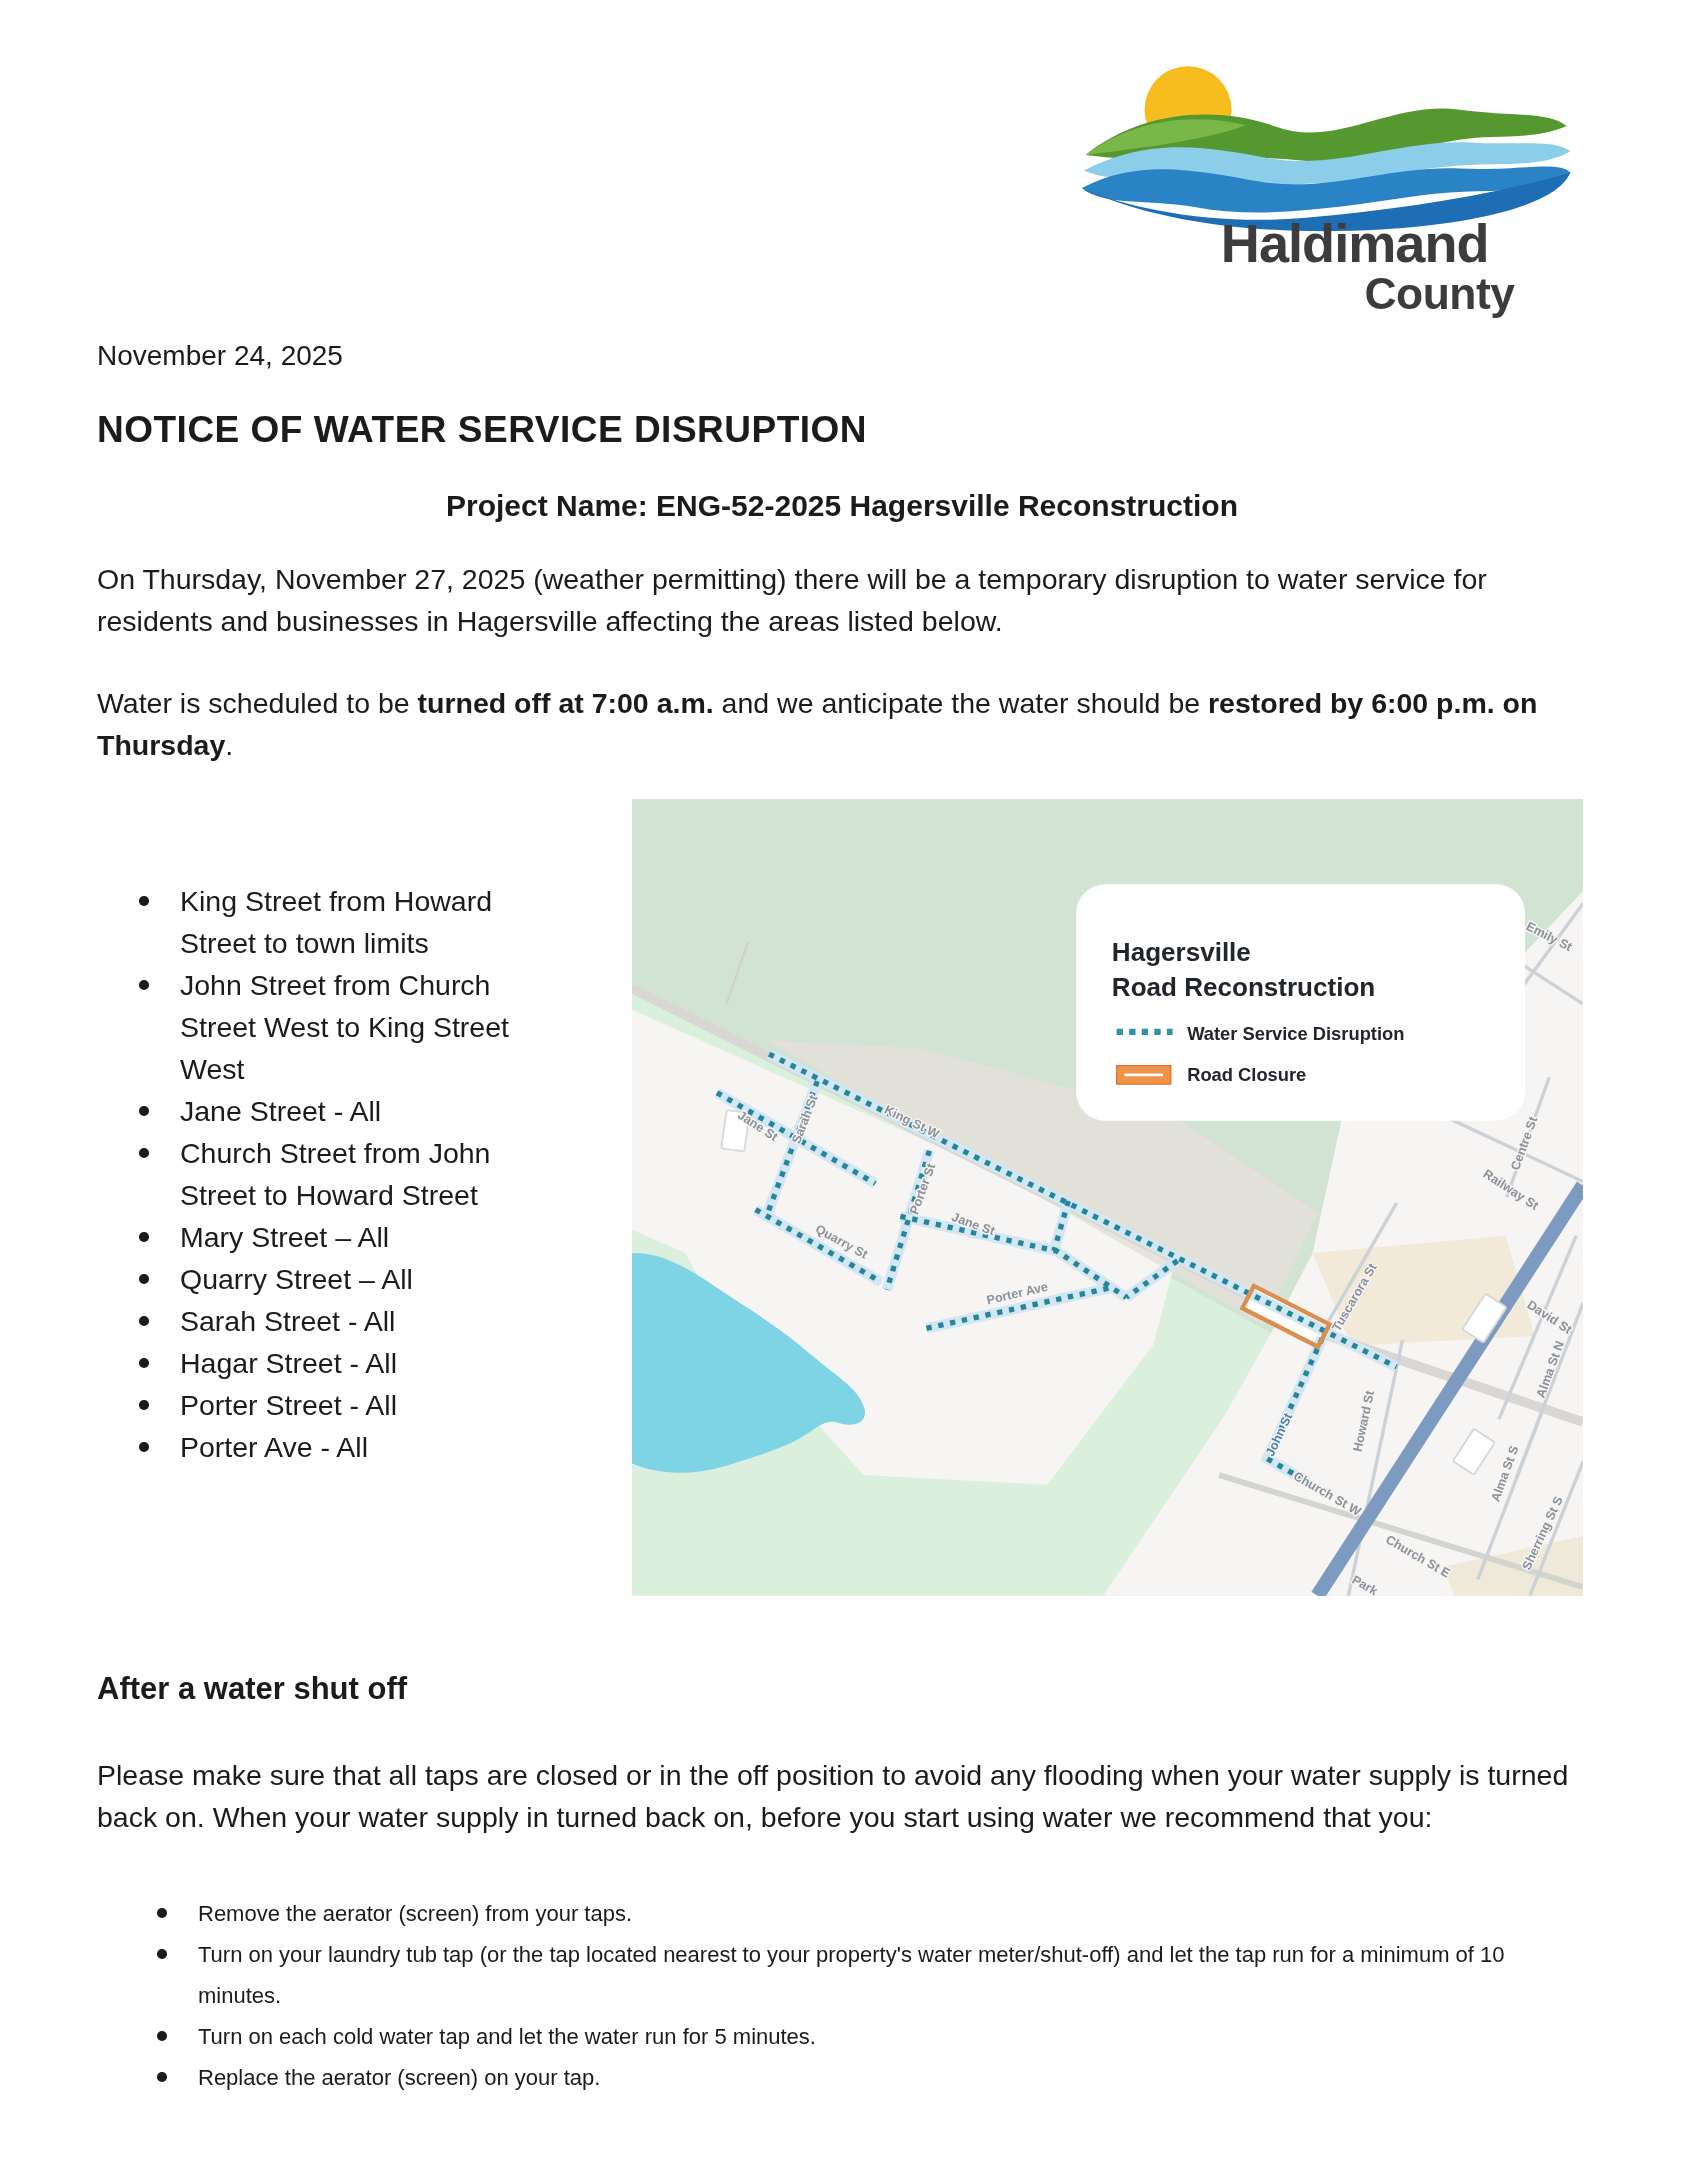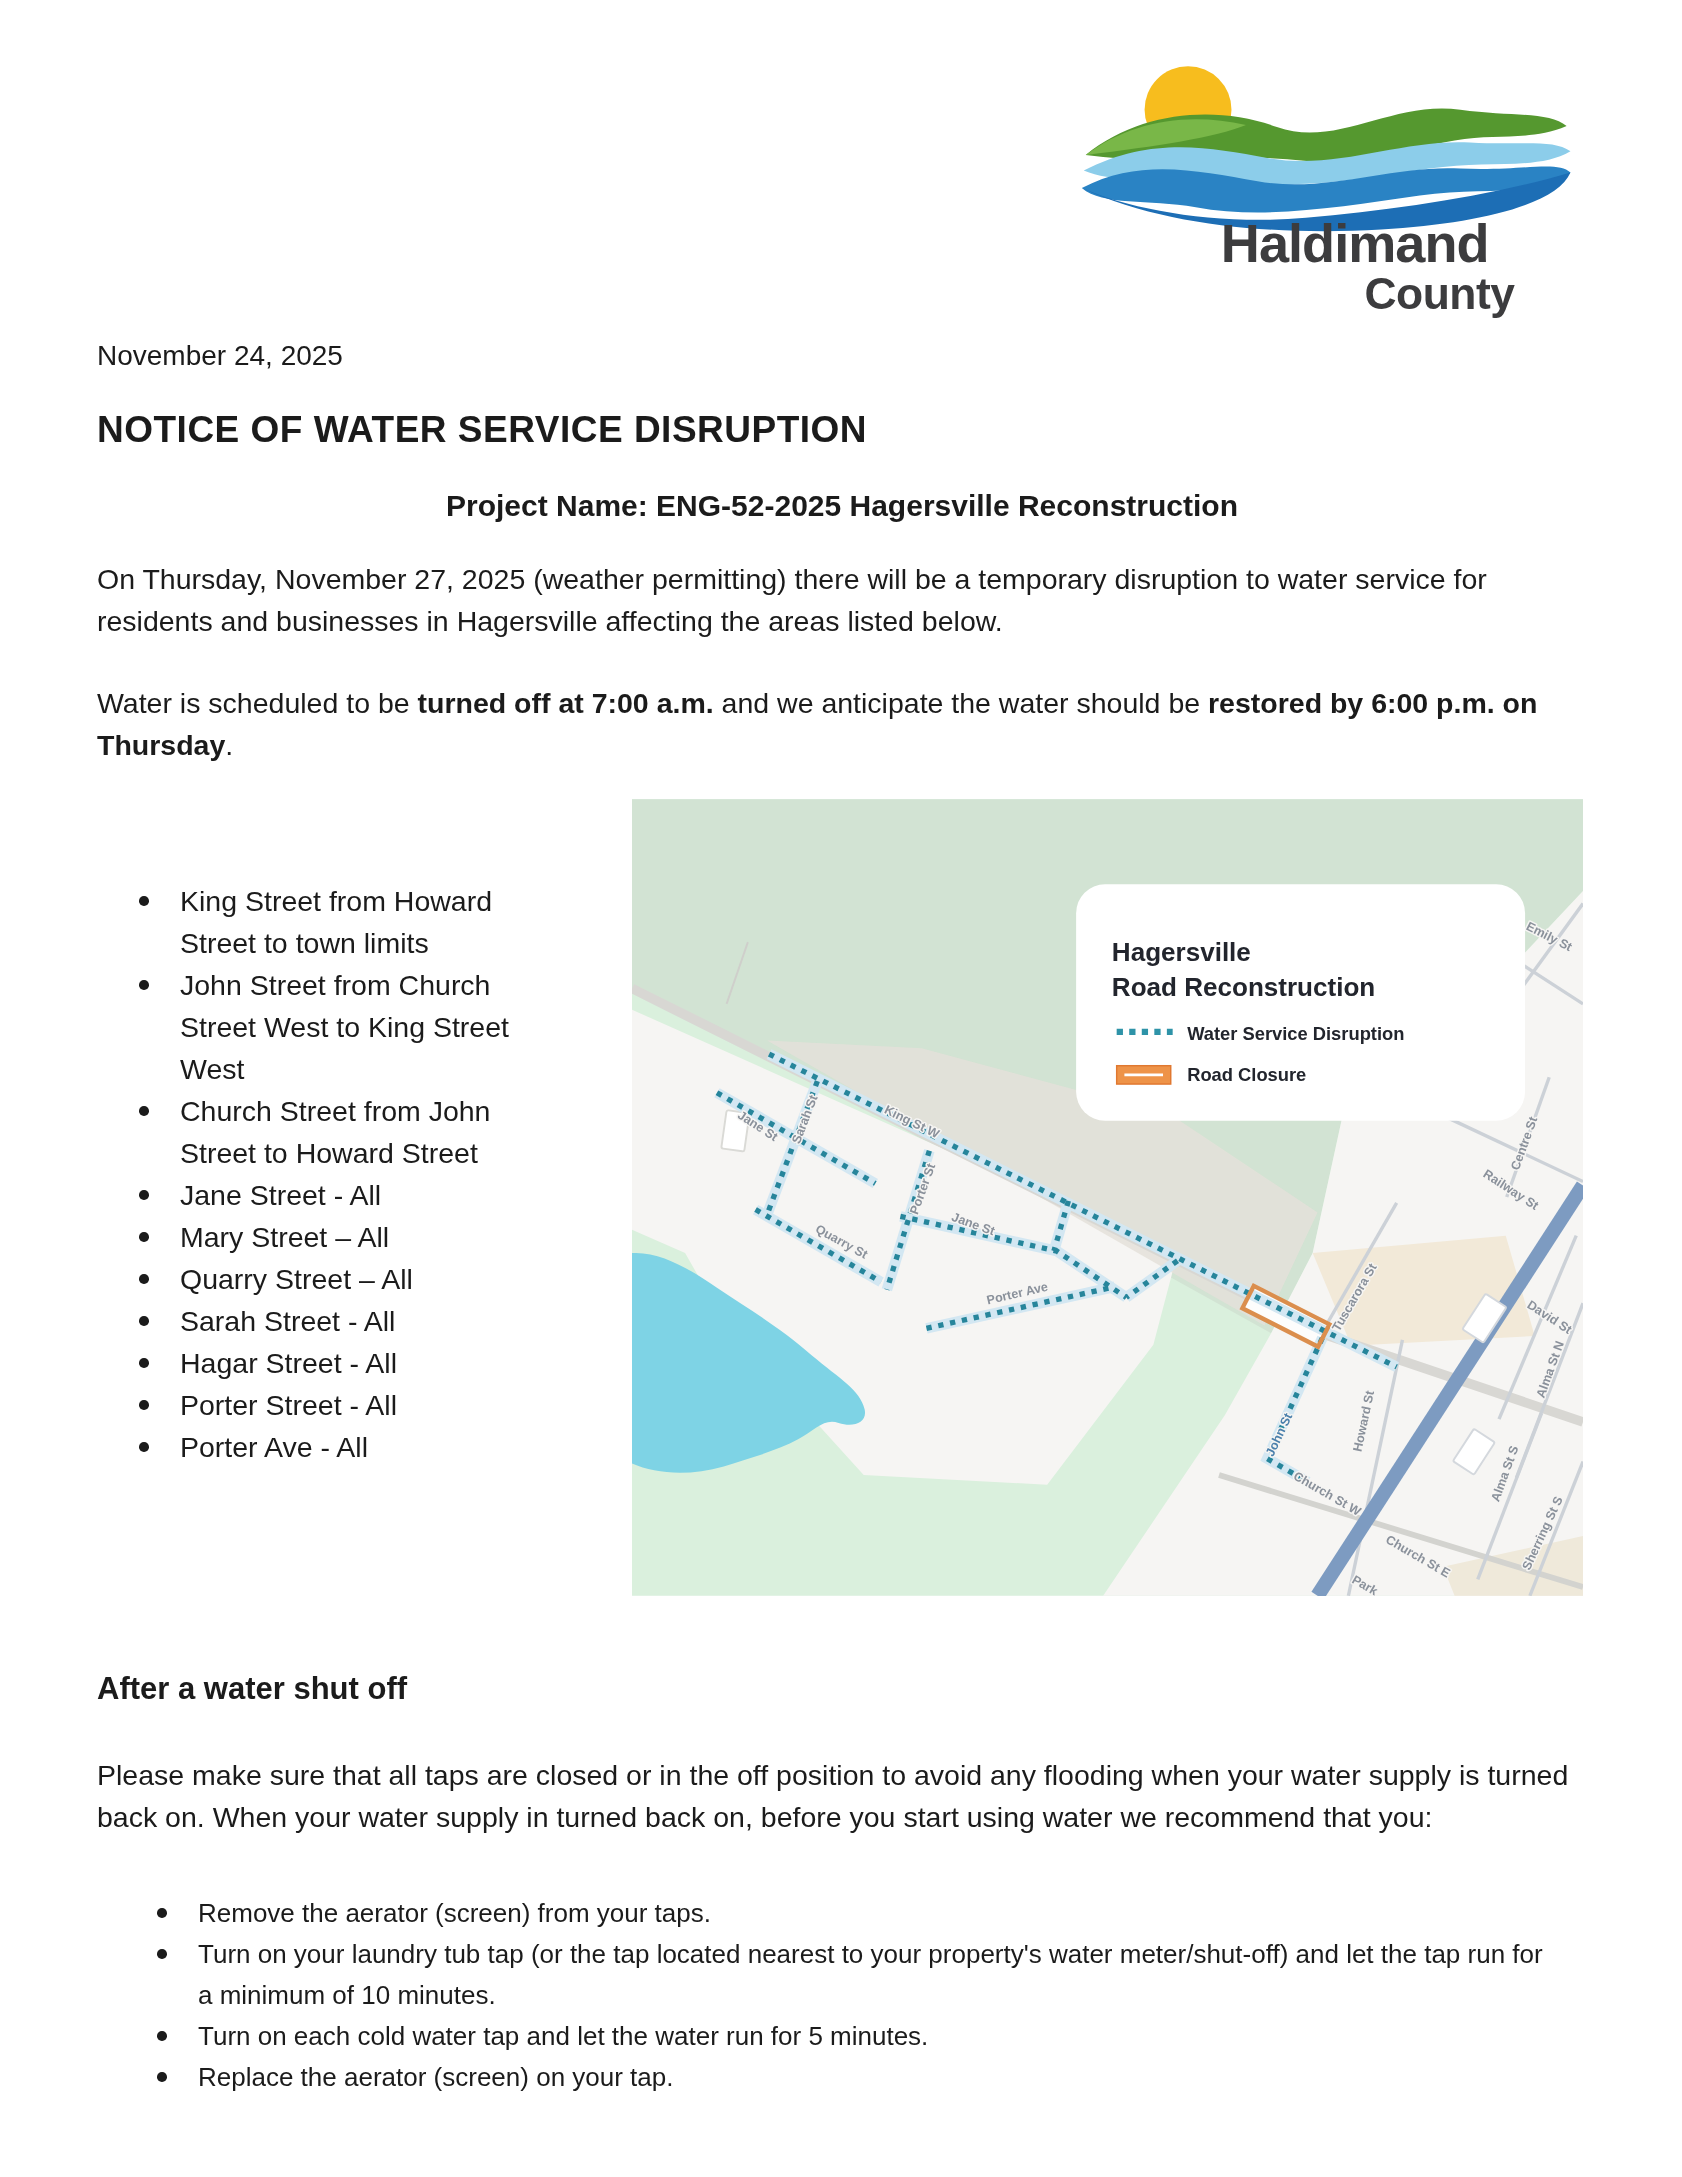--- a/index.html
+++ b/index.html
@@ -25,21 +25,21 @@
   
   #map{left:632px;top:799px;width:951px;height:797px;}
   .street-label{font-size:13px;font-weight:bold;fill:#8a919b;text-anchor:middle;
     paint-order:stroke;stroke:#f6f5f3;stroke-width:3px;stroke-linejoin:round;}
   .street-label.blue{fill:#4b80ac;}
   .legend-title{font-size:27px;font-weight:800;fill:#22252d;}
   .legend-item{font-size:19px;font-weight:bold;fill:#22252d;}
   
   #after-heading{left:97px;top:1671px;font-size:31px;font-weight:bold;}
   #after-para{left:97px;top:1754px;width:1479px;font-size:28.5px;line-height:42px;}
-  #after-list{left:97px;top:1893px;width:1453px;font-size:26px;line-height:41px;}
+  #after-list{left:97px;top:1893px;width:1453px;font-size:22px;line-height:41px;}
   #after-list ul{margin:0;padding:0 0 0 101px;list-style:none;}
   #after-list li{position:relative;}
   #after-list li::before{content:"";position:absolute;left:-41px;top:15.4px;width:9.7px;height:9.7px;border-radius:50%;background:#1b1b1b;}
   b{font-weight:bold;}
 </style>
 </head>
 <body>
 
 <div class="abs" id="logo">
   <svg width="512" height="282" viewBox="0 0 530 292">
@@ -66,22 +66,22 @@
 <div class="abs" id="subtitle">Project Name:  ENG-52-2025 Hagersville Reconstruction</div>
 
 <div class="abs" id="para1">On Thursday, November 27, 2025 (weather permitting) there will be a temporary disruption to water service for residents and businesses in Hagersville affecting the areas listed below.</div>
 <div class="abs" id="para2"><span>Water is scheduled to be </span><b>turned off at 7:00 a.m.</b><span> and we anticipate the water should be </span><b>restored by 6:00 p.m.</b><span> </span><b>on Thursday</b><span>.</span></div>
 
 <div class="abs" id="affected">
   <ul>
 
   <li>King Street from Howard Street to town limits</li>
       <li>John Street from Church Street West to King Street West</li>
+      <li>Jane Street - All</li>
       <li>Church Street from John Street to Howard Street</li>
-      <li>Jane Street - All</li>
       <li>Mary Street – All</li>
       <li>Quarry Street – All</li>
       <li>Sarah Street - All</li>
       <li>Hagar Street - All</li>
       <li>Porter Street - All</li>
       <li>Porter Ave - All</li>
     </ul>
 </div>
 
 <div class="abs" id="map">

